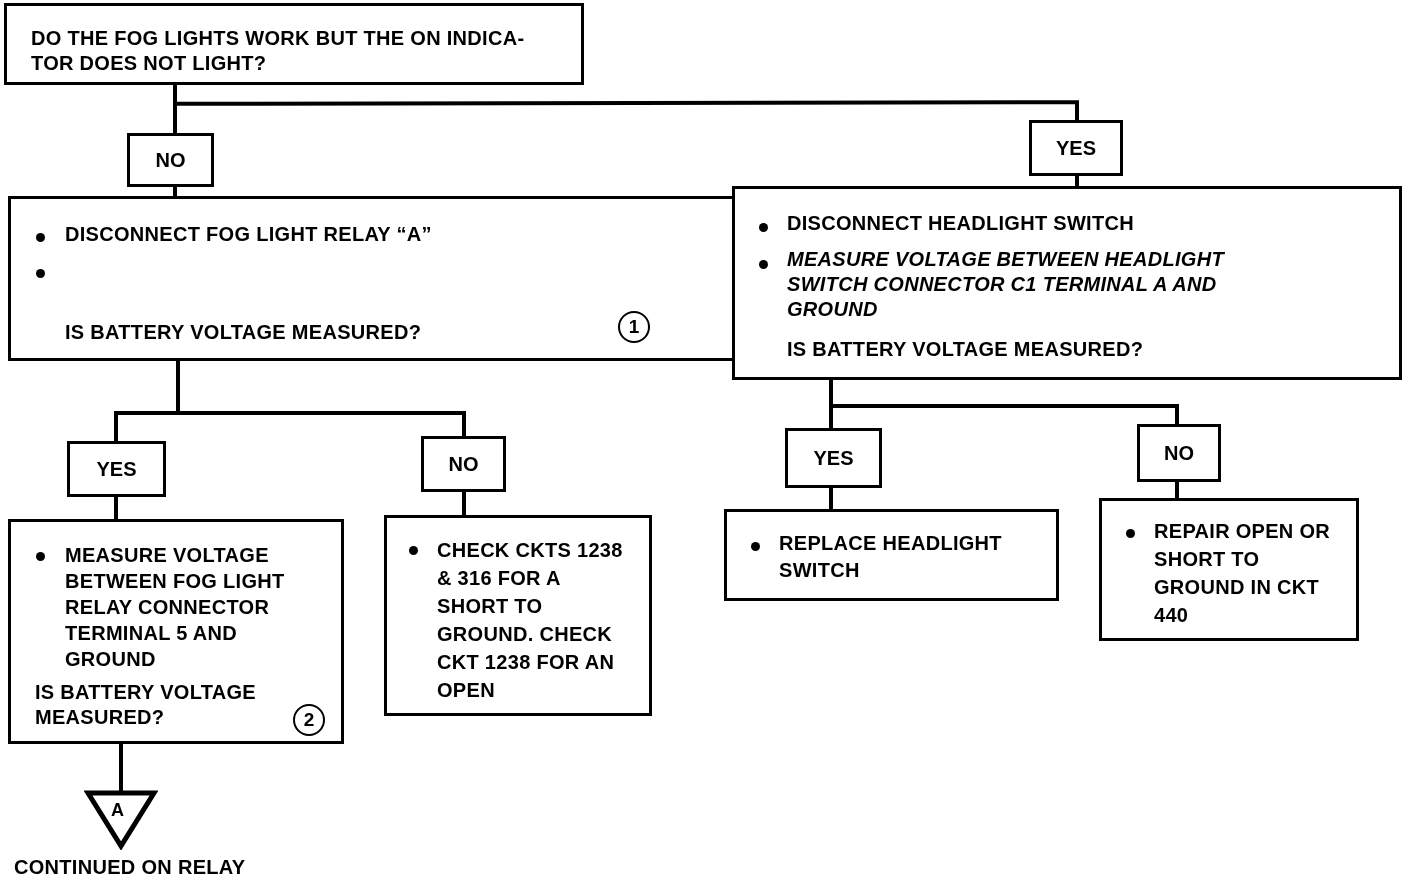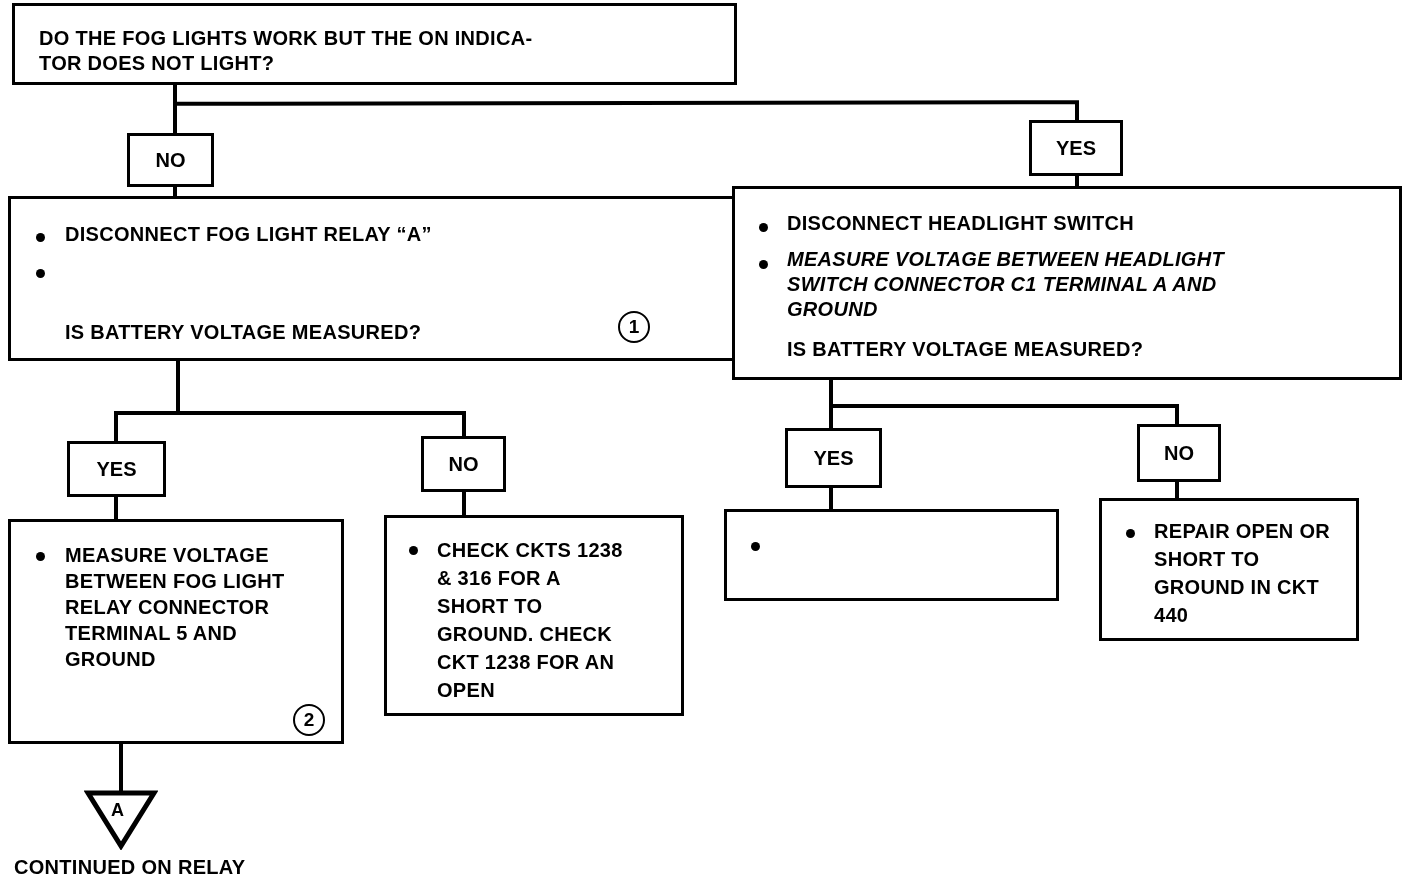--- a/index.html
+++ b/index.html
@@ -31,21 +31,21 @@
 
 <div class="line" style="left:829px;top:376px;width:4px;height:30px;"></div>
 <div class="line" style="left:829px;top:404px;width:350px;height:4px;"></div>
 <div class="line" style="left:829px;top:404px;width:4px;height:26px;"></div>
 <div class="line" style="left:1175px;top:404px;width:4px;height:22px;"></div>
 <div class="line" style="left:829px;top:486px;width:4px;height:26px;"></div>
 <div class="line" style="left:1175px;top:480px;width:4px;height:28px;"></div>
 
 <div class="line" style="left:119px;top:742px;width:4px;height:52px;"></div>
 
-<div class="box" style="left:12px;top:3px;width:725px;height:82px;">
+<div class="box" style="left:4px;top:3px;width:580px;height:82px;">
   <div class="txt" style="left:24px;top:20px;">DO THE FOG LIGHTS WORK BUT THE ON INDICA-
 TOR DOES NOT LIGHT?</div>
 </div>
 
 <div class="box label-box" style="left:127px;top:133px;width:87px;height:54px;">
   <span>NO</span>
 </div>
 <div class="box label-box" style="left:1029px;top:120px;width:94px;height:56px;">
   <span>YES</span>
 </div>
@@ -81,35 +81,39 @@
   <span>NO</span>
 </div>
 
 <div class="box" style="left:8px;top:519px;width:336px;height:225px;">
   <div class="bullet" style="left:25px;top:30px;"></div>
   <div class="txt" style="left:54px;top:20px;line-height:26px;">MEASURE VOLTAGE
 BETWEEN FOG LIGHT
 RELAY CONNECTOR
 TERMINAL 5 AND
 GROUND</div>
+  <div class="txt" style="left:24px;top:158px;">IS BATTERY VOLTAGE
+MEASURED?</div>
   <div class="circle-num" style="left:282px;top:182px;">2</div>
 </div>
 
-<div class="box" style="left:384px;top:515px;width:300px;height:201px;">
+<div class="box" style="left:384px;top:515px;width:268px;height:201px;">
   <div class="bullet" style="left:22px;top:28px;"></div>
   <div class="txt" style="left:50px;top:18px;line-height:28px;">CHECK CKTS 1238
 &amp; 316 FOR A
 SHORT TO
 GROUND. CHECK
 CKT 1238 FOR AN
 OPEN</div>
 </div>
 
 <div class="box" style="left:724px;top:509px;width:335px;height:92px;">
   <div class="bullet" style="left:24px;top:30px;"></div>
+  <div class="txt" style="left:52px;top:18px;line-height:27px;">REPLACE HEADLIGHT
+SWITCH</div>
 </div>
 
 <div class="box" style="left:1099px;top:498px;width:260px;height:143px;">
   <div class="bullet" style="left:24px;top:28px;"></div>
   <div class="txt" style="left:52px;top:16px;line-height:28px;">REPAIR OPEN OR
 SHORT TO
 GROUND IN CKT
 440</div>
 </div>
 

